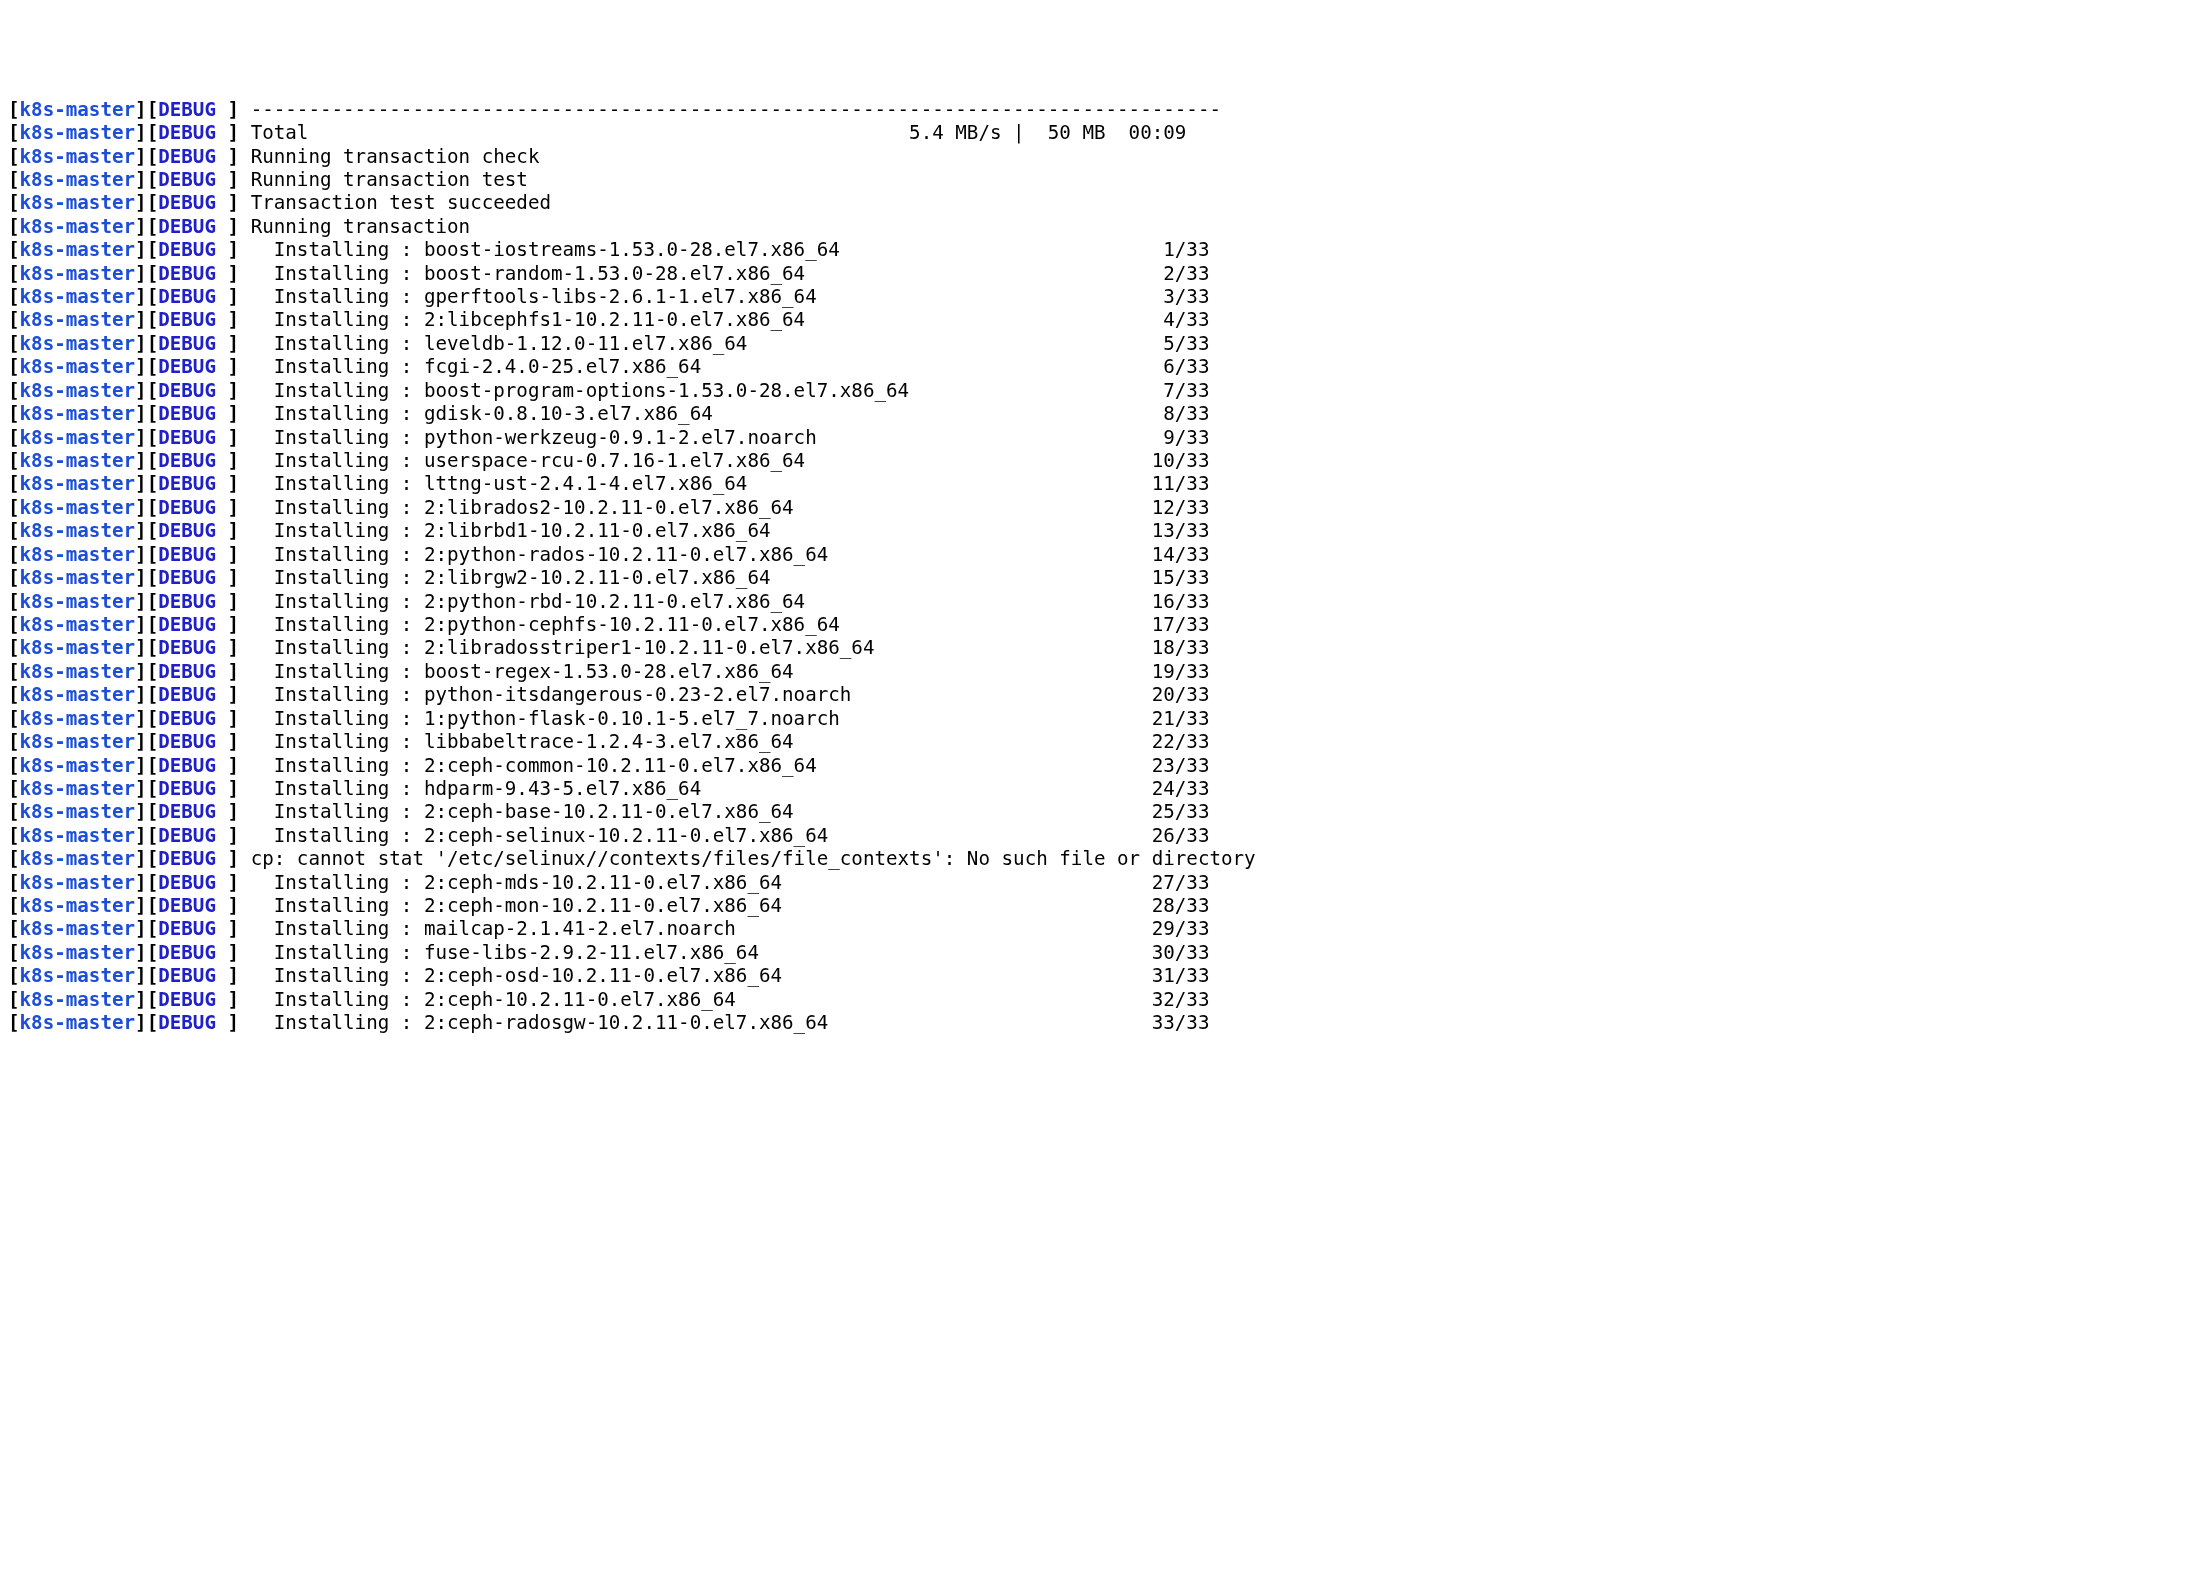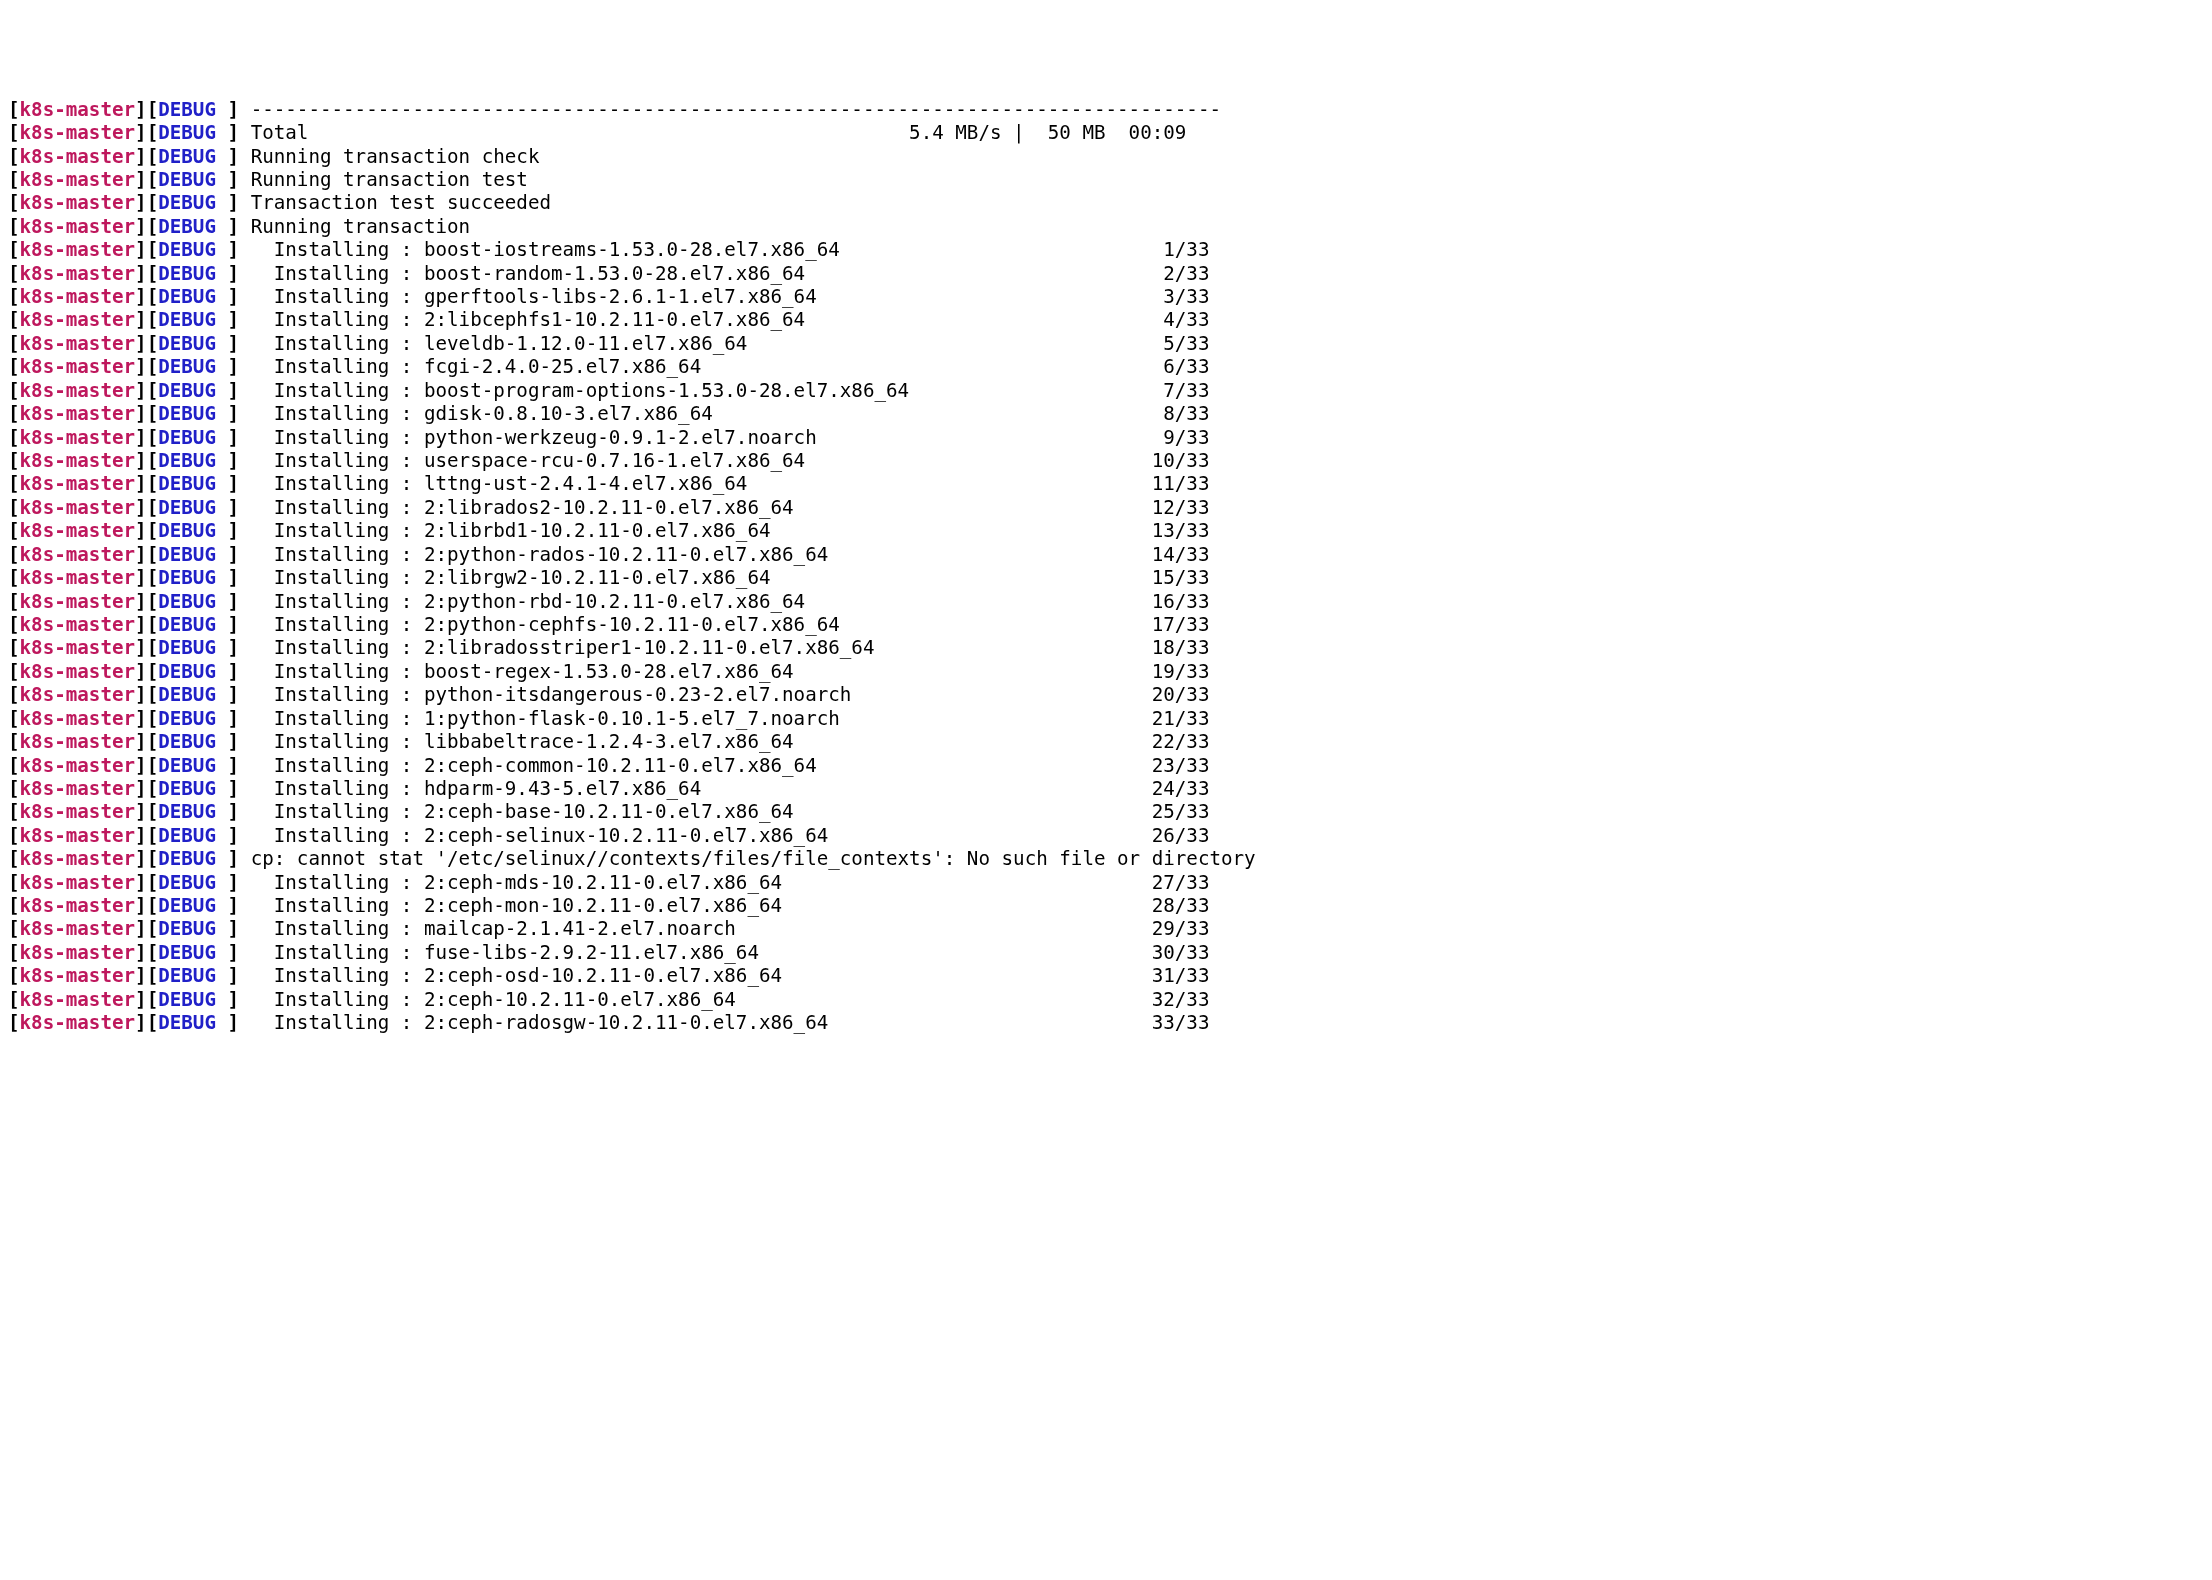--- a/index.html
+++ b/index.html
@@ -8,21 +8,21 @@
     background: #ffffff;
     font-family: "DejaVu Sans Mono", "Liberation Mono", Consolas, Menlo, monospace;
     font-size: 19.2px;
     line-height: 1.22;
     color: #000000;
     font-weight: 700;
     white-space: pre;
   }
   .line { display: block; }
   .br1, .br2, .cl1, .cl2 { color: #000; }
-  .host  { color: #be185d; }
+  .host  { color: #1d4ed8; }
   .level { color: #2020c8; margin-top: 12px; }
   .msg   { color: #000; font-weight: 400; }
 </style>
 </head>
 <body>
 
 
 
 <div id="terminal"><span class="line"><span class="br1">[</span><span class="host">k8s-master</span><span class="cl1">]</span><span class="br2">[</span><span class="level">DEBUG</span><span class="cl2"> ]</span> <span class="msg">------------------------------------------------------------------------------------</span></span><span class="line"><span class="br1">[</span><span class="host">k8s-master</span><span class="cl1">]</span><span class="br2">[</span><span class="level">DEBUG</span><span class="cl2"> ]</span> <span class="msg">Total                                                    5.4 MB/s |  50 MB  00:09   </span></span><span class="line"><span class="br1">[</span><span class="host">k8s-master</span><span class="cl1">]</span><span class="br2">[</span><span class="level">DEBUG</span><span class="cl2"> ]</span> <span class="msg">Running transaction check</span></span><span class="line"><span class="br1">[</span><span class="host">k8s-master</span><span class="cl1">]</span><span class="br2">[</span><span class="level">DEBUG</span><span class="cl2"> ]</span> <span class="msg">Running transaction test</span></span><span class="line"><span class="br1">[</span><span class="host">k8s-master</span><span class="cl1">]</span><span class="br2">[</span><span class="level">DEBUG</span><span class="cl2"> ]</span> <span class="msg">Transaction test succeeded</span></span><span class="line"><span class="br1">[</span><span class="host">k8s-master</span><span class="cl1">]</span><span class="br2">[</span><span class="level">DEBUG</span><span class="cl2"> ]</span> <span class="msg">Running transaction</span></span><span class="line"><span class="br1">[</span><span class="host">k8s-master</span><span class="cl1">]</span><span class="br2">[</span><span class="level">DEBUG</span><span class="cl2"> ]</span> <span class="msg">  Installing : boost-iostreams-1.53.0-28.el7.x86_64                            1/33</span></span><span class="line"><span class="br1">[</span><span class="host">k8s-master</span><span class="cl1">]</span><span class="br2">[</span><span class="level">DEBUG</span><span class="cl2"> ]</span> <span class="msg">  Installing : boost-random-1.53.0-28.el7.x86_64                               2/33</span></span><span class="line"><span class="br1">[</span><span class="host">k8s-master</span><span class="cl1">]</span><span class="br2">[</span><span class="level">DEBUG</span><span class="cl2"> ]</span> <span class="msg">  Installing : gperftools-libs-2.6.1-1.el7.x86_64                              3/33</span></span><span class="line"><span class="br1">[</span><span class="host">k8s-master</span><span class="cl1">]</span><span class="br2">[</span><span class="level">DEBUG</span><span class="cl2"> ]</span> <span class="msg">  Installing : 2:libcephfs1-10.2.11-0.el7.x86_64                               4/33</span></span><span class="line"><span class="br1">[</span><span class="host">k8s-master</span><span class="cl1">]</span><span class="br2">[</span><span class="level">DEBUG</span><span class="cl2"> ]</span> <span class="msg">  Installing : leveldb-1.12.0-11.el7.x86_64                                    5/33</span></span><span class="line"><span class="br1">[</span><span class="host">k8s-master</span><span class="cl1">]</span><span class="br2">[</span><span class="level">DEBUG</span><span class="cl2"> ]</span> <span class="msg">  Installing : fcgi-2.4.0-25.el7.x86_64                                        6/33</span></span><span class="line"><span class="br1">[</span><span class="host">k8s-master</span><span class="cl1">]</span><span class="br2">[</span><span class="level">DEBUG</span><span class="cl2"> ]</span> <span class="msg">  Installing : boost-program-options-1.53.0-28.el7.x86_64                      7/33</span></span><span class="line"><span class="br1">[</span><span class="host">k8s-master</span><span class="cl1">]</span><span class="br2">[</span><span class="level">DEBUG</span><span class="cl2"> ]</span> <span class="msg">  Installing : gdisk-0.8.10-3.el7.x86_64                                       8/33</span></span><span class="line"><span class="br1">[</span><span class="host">k8s-master</span><span class="cl1">]</span><span class="br2">[</span><span class="level">DEBUG</span><span class="cl2"> ]</span> <span class="msg">  Installing : python-werkzeug-0.9.1-2.el7.noarch                              9/33</span></span><span class="line"><span class="br1">[</span><span class="host">k8s-master</span><span class="cl1">]</span><span class="br2">[</span><span class="level">DEBUG</span><span class="cl2"> ]</span> <span class="msg">  Installing : userspace-rcu-0.7.16-1.el7.x86_64                              10/33</span></span><span class="line"><span class="br1">[</span><span class="host">k8s-master</span><span class="cl1">]</span><span class="br2">[</span><span class="level">DEBUG</span><span class="cl2"> ]</span> <span class="msg">  Installing : lttng-ust-2.4.1-4.el7.x86_64                                   11/33</span></span><span class="line"><span class="br1">[</span><span class="host">k8s-master</span><span class="cl1">]</span><span class="br2">[</span><span class="level">DEBUG</span><span class="cl2"> ]</span> <span class="msg">  Installing : 2:librados2-10.2.11-0.el7.x86_64                               12/33</span></span><span class="line"><span class="br1">[</span><span class="host">k8s-master</span><span class="cl1">]</span><span class="br2">[</span><span class="level">DEBUG</span><span class="cl2"> ]</span> <span class="msg">  Installing : 2:librbd1-10.2.11-0.el7.x86_64                                 13/33</span></span><span class="line"><span class="br1">[</span><span class="host">k8s-master</span><span class="cl1">]</span><span class="br2">[</span><span class="level">DEBUG</span><span class="cl2"> ]</span> <span class="msg">  Installing : 2:python-rados-10.2.11-0.el7.x86_64                            14/33</span></span><span class="line"><span class="br1">[</span><span class="host">k8s-master</span><span class="cl1">]</span><span class="br2">[</span><span class="level">DEBUG</span><span class="cl2"> ]</span> <span class="msg">  Installing : 2:librgw2-10.2.11-0.el7.x86_64                                 15/33</span></span><span class="line"><span class="br1">[</span><span class="host">k8s-master</span><span class="cl1">]</span><span class="br2">[</span><span class="level">DEBUG</span><span class="cl2"> ]</span> <span class="msg">  Installing : 2:python-rbd-10.2.11-0.el7.x86_64                              16/33</span></span><span class="line"><span class="br1">[</span><span class="host">k8s-master</span><span class="cl1">]</span><span class="br2">[</span><span class="level">DEBUG</span><span class="cl2"> ]</span> <span class="msg">  Installing : 2:python-cephfs-10.2.11-0.el7.x86_64                           17/33</span></span><span class="line"><span class="br1">[</span><span class="host">k8s-master</span><span class="cl1">]</span><span class="br2">[</span><span class="level">DEBUG</span><span class="cl2"> ]</span> <span class="msg">  Installing : 2:libradosstriper1-10.2.11-0.el7.x86_64                        18/33</span></span><span class="line"><span class="br1">[</span><span class="host">k8s-master</span><span class="cl1">]</span><span class="br2">[</span><span class="level">DEBUG</span><span class="cl2"> ]</span> <span class="msg">  Installing : boost-regex-1.53.0-28.el7.x86_64                               19/33</span></span><span class="line"><span class="br1">[</span><span class="host">k8s-master</span><span class="cl1">]</span><span class="br2">[</span><span class="level">DEBUG</span><span class="cl2"> ]</span> <span class="msg">  Installing : python-itsdangerous-0.23-2.el7.noarch                          20/33</span></span><span class="line"><span class="br1">[</span><span class="host">k8s-master</span><span class="cl1">]</span><span class="br2">[</span><span class="level">DEBUG</span><span class="cl2"> ]</span> <span class="msg">  Installing : 1:python-flask-0.10.1-5.el7_7.noarch                           21/33</span></span><span class="line"><span class="br1">[</span><span class="host">k8s-master</span><span class="cl1">]</span><span class="br2">[</span><span class="level">DEBUG</span><span class="cl2"> ]</span> <span class="msg">  Installing : libbabeltrace-1.2.4-3.el7.x86_64                               22/33</span></span><span class="line"><span class="br1">[</span><span class="host">k8s-master</span><span class="cl1">]</span><span class="br2">[</span><span class="level">DEBUG</span><span class="cl2"> ]</span> <span class="msg">  Installing : 2:ceph-common-10.2.11-0.el7.x86_64                             23/33</span></span><span class="line"><span class="br1">[</span><span class="host">k8s-master</span><span class="cl1">]</span><span class="br2">[</span><span class="level">DEBUG</span><span class="cl2"> ]</span> <span class="msg">  Installing : hdparm-9.43-5.el7.x86_64                                       24/33</span></span><span class="line"><span class="br1">[</span><span class="host">k8s-master</span><span class="cl1">]</span><span class="br2">[</span><span class="level">DEBUG</span><span class="cl2"> ]</span> <span class="msg">  Installing : 2:ceph-base-10.2.11-0.el7.x86_64                               25/33</span></span><span class="line"><span class="br1">[</span><span class="host">k8s-master</span><span class="cl1">]</span><span class="br2">[</span><span class="level">DEBUG</span><span class="cl2"> ]</span> <span class="msg">  Installing : 2:ceph-selinux-10.2.11-0.el7.x86_64                            26/33</span></span><span class="line"><span class="br1">[</span><span class="host">k8s-master</span><span class="cl1">]</span><span class="br2">[</span><span class="level">DEBUG</span><span class="cl2"> ]</span> <span class="msg">cp: cannot stat '/etc/selinux//contexts/files/file_contexts': No such file or directory</span></span><span class="line"><span class="br1">[</span><span class="host">k8s-master</span><span class="cl1">]</span><span class="br2">[</span><span class="level">DEBUG</span><span class="cl2"> ]</span> <span class="msg">  Installing : 2:ceph-mds-10.2.11-0.el7.x86_64                                27/33</span></span><span class="line"><span class="br1">[</span><span class="host">k8s-master</span><span class="cl1">]</span><span class="br2">[</span><span class="level">DEBUG</span><span class="cl2"> ]</span> <span class="msg">  Installing : 2:ceph-mon-10.2.11-0.el7.x86_64                                28/33</span></span><span class="line"><span class="br1">[</span><span class="host">k8s-master</span><span class="cl1">]</span><span class="br2">[</span><span class="level">DEBUG</span><span class="cl2"> ]</span> <span class="msg">  Installing : mailcap-2.1.41-2.el7.noarch                                    29/33</span></span><span class="line"><span class="br1">[</span><span class="host">k8s-master</span><span class="cl1">]</span><span class="br2">[</span><span class="level">DEBUG</span><span class="cl2"> ]</span> <span class="msg">  Installing : fuse-libs-2.9.2-11.el7.x86_64                                  30/33</span></span><span class="line"><span class="br1">[</span><span class="host">k8s-master</span><span class="cl1">]</span><span class="br2">[</span><span class="level">DEBUG</span><span class="cl2"> ]</span> <span class="msg">  Installing : 2:ceph-osd-10.2.11-0.el7.x86_64                                31/33</span></span><span class="line"><span class="br1">[</span><span class="host">k8s-master</span><span class="cl1">]</span><span class="br2">[</span><span class="level">DEBUG</span><span class="cl2"> ]</span> <span class="msg">  Installing : 2:ceph-10.2.11-0.el7.x86_64                                    32/33</span></span><span class="line"><span class="br1">[</span><span class="host">k8s-master</span><span class="cl1">]</span><span class="br2">[</span><span class="level">DEBUG</span><span class="cl2"> ]</span> <span class="msg">  Installing : 2:ceph-radosgw-10.2.11-0.el7.x86_64                            33/33</span></span></div>
 

